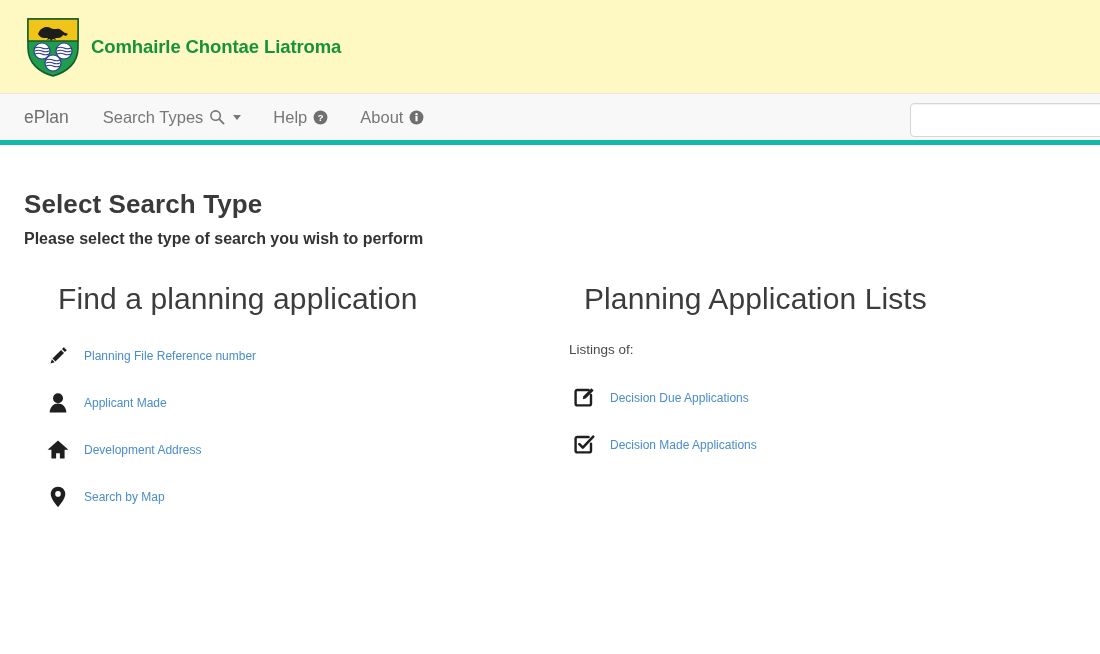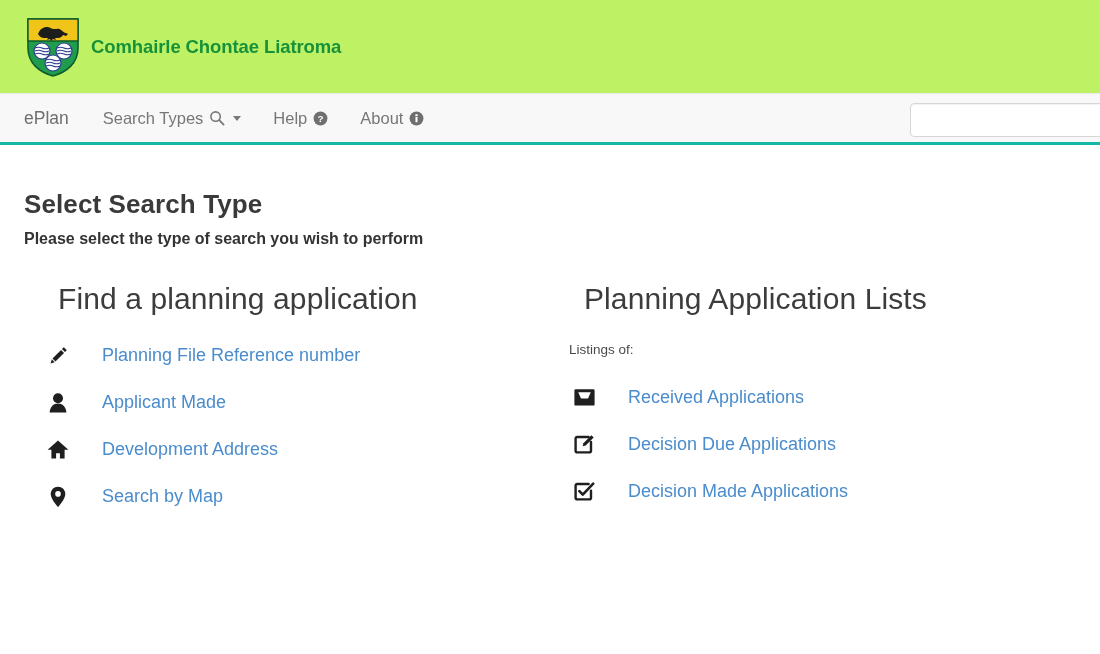--- a/index.html
+++ b/index.html
@@ -13,21 +13,21 @@
     height: 654px;
     overflow: hidden;
     font-family: "Liberation Sans", sans-serif;
     color: #333333;
     -webkit-font-smoothing: antialiased;
   }
 
   
   .brand-bar {
     height: 93px;
-    background: #bef264;
+    background: #fef9c3;
     display: flex;
     align-items: center;
     padding-left: 24px;
   }
   .brand-link {
     display: flex;
     align-items: center;
     text-decoration: none;
     gap: 9px;
   }
@@ -52,21 +52,21 @@
   }
   .brand-line.second {
     padding-left: 22px;
   }
 
   
   .navbar {
     height: 52px;
     background: #f8f8f8;
     border-top: 1px solid #e9e9e9;
-    border-bottom: 3px solid #14b8a6;
+    border-bottom: 5px solid #14b8a6;
     display: flex;
     align-items: center;
     position: relative;
   }
   .nav-items {
     display: flex;
     align-items: center;
     padding-left: 24px;
   }
   .nav-item {
@@ -164,23 +164,23 @@
   }
   .row-icon {
     flex: 0 0 44px;
     display: flex;
     align-items: center;
     justify-content: center;
     color: #1f1f1f;
   }
   .row-link {
     color: #4a8ccc;
-    font-size: 18px;
+    font-size: 12px;
     text-decoration: none;
-    margin-left: 22px;
+    margin-left: 4px;
     cursor: pointer;
   }
 </style>
 </head>
 <body>
 
 <div class="brand-bar">
   <a class="brand-link" href="#">
     <svg class="crest" viewBox="0 0 58 62" aria-hidden="true">
       <path d="M4 3 H54 V32 C54 47 43 56 29 60 C15 56 4 47 4 32 Z" fill="#1f9d4d" stroke="#0f5c2c" stroke-width="1.6"></path>
@@ -308,29 +308,20 @@
         </li>
 
       </ul>
     </div>
 
     <div class="col">
       <h2 class="col-heading">Planning Application Lists</h2>
       <div class="col-sub">Listings of:</div>
       <ul class="link-list">
 
-        <li class="link-row">
-          <span class="row-icon">
-            <svg width="21" height="19" viewBox="0 0 21 19" aria-hidden="true">
-              <path d="M1.6 1.2 H19.4 A1.2 1.2 0 0 1 20.6 2.4 V16.4 A1.2 1.2 0 0 1 19.4 17.6 H1.6 A1.2 1.2 0 0 1 0.4 16.4 V2.4 A1.2 1.2 0 0 1 1.6 1.2 Z" fill="#1f1f1f"></path>
-              <path d="M4.2 4.2 H16.8 L14.0 10.4 H7.0 Z" fill="#ffffff"></path>
-            </svg>
-          </span>
-          <a class="row-link" href="#">Received Applications</a>
-        </li>
 
         <li class="link-row">
           <span class="row-icon">
             <svg width="21" height="21" viewBox="0 0 21 21" aria-hidden="true">
               <path d="M14.6 3.0 H3.2 A1.6 1.6 0 0 0 1.6 4.6 V16.8 A1.6 1.6 0 0 0 3.2 18.4 H15.4 A1.6 1.6 0 0 0 17.0 16.8 V8.0" fill="none" stroke="#1f1f1f" stroke-width="2.4" stroke-linecap="round"></path>
               <path d="M17.4 1.2 l2.3 2.3 -8.0 8.0 -3.0 0.7 0.7 -3.0 z" fill="#1f1f1f"></path>
             </svg>
           </span>
           <a class="row-link" href="#">Decision Due Applications</a>
         </li>

